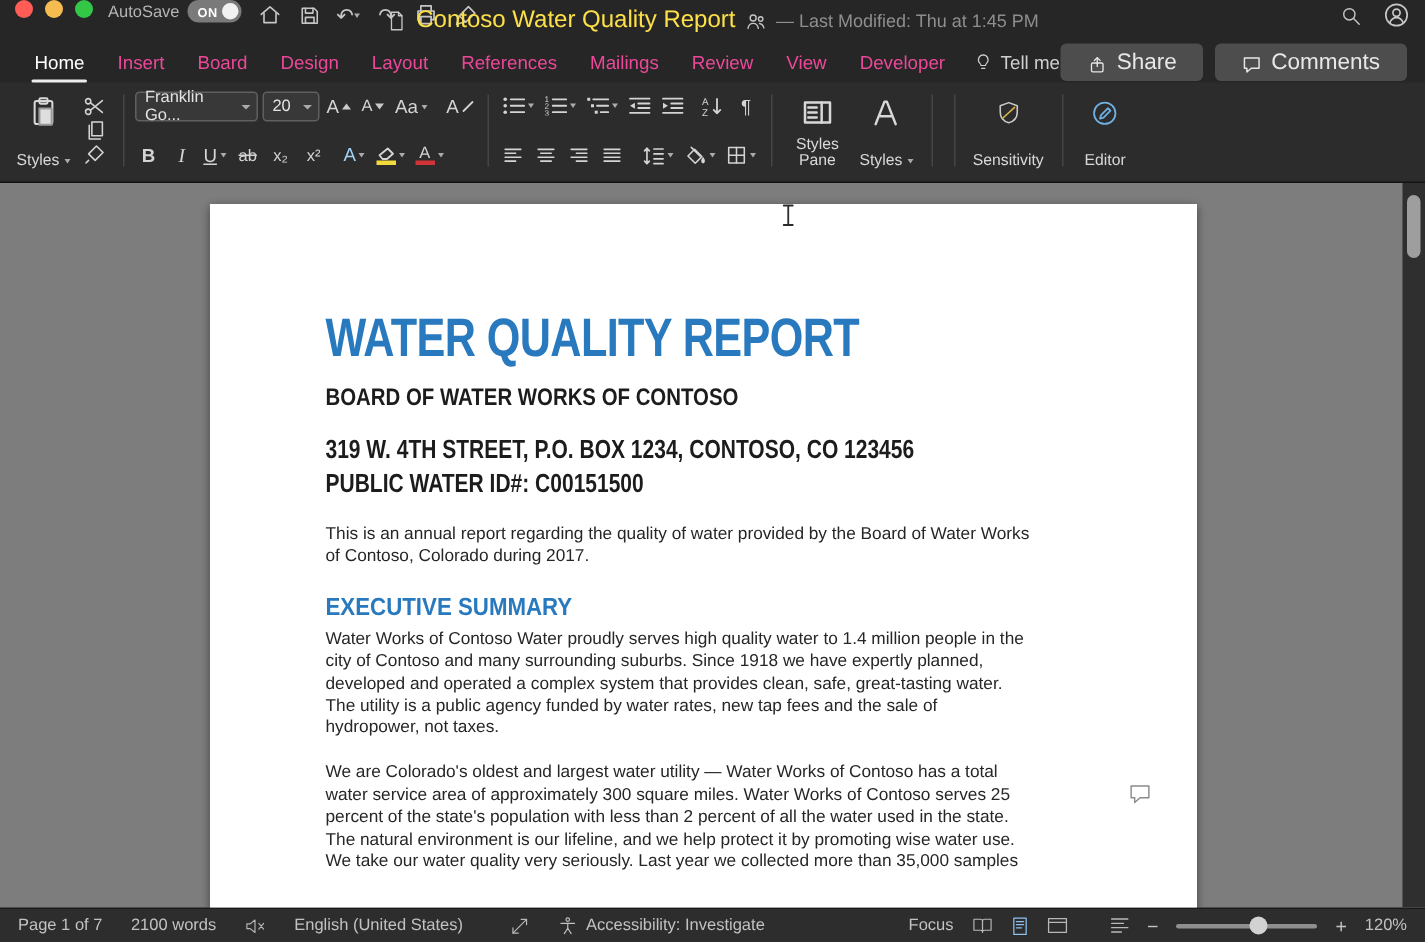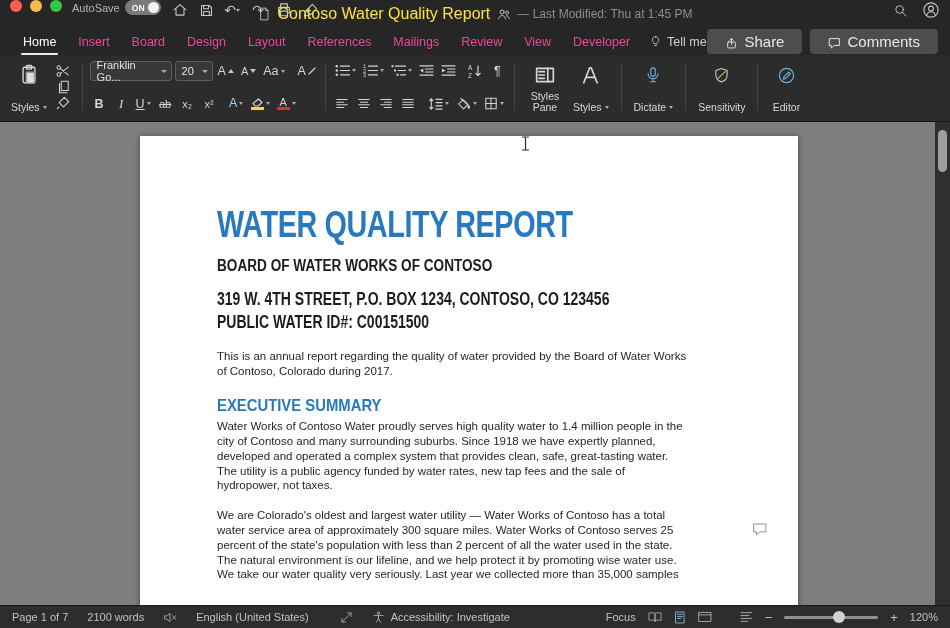--- a/index.html
+++ b/index.html
@@ -434,33 +434,20 @@
           <path d="M5.3 10.2h7"></path>
         </svg>
     </span>
     <span class="bl">
         <span>Styles</span>
         <span class="chev sm"></span>
       </span>
   </div>
   <div class="vdiv"></div>
 
-  <div class="bigbtn">
-    <span class="bicon blue">
-      <svg class="ic" width="18" height="20" viewBox="0 0 24 24">
-          <rect x="9" y="2.5" width="6" height="11" rx="3"></rect>
-          <path d="M5.5 10.5a6.5 6.5 0 0013 0"></path>
-          <path d="M12 17v4M8.5 21h7"></path>
-        </svg>
-    </span>
-    <span class="bl">
-        <span>Dictate</span>
-        <span class="chev sm"></span>
-      </span>
-  </div>
   <div class="vdiv"></div>
 
   <div class="bigbtn">
     <span class="bicon" style="color:#c9c9c9">
       <svg class="ic" width="17" height="19" viewBox="0 0 24 24">
           <path d="M12 2l8 3v6c0 5-3.3 8.6-8 10-4.7-1.4-8-5-8-10V5z"></path>
           <path d="M6.5 16.5L17.5 6.5" stroke="#d8b64a"></path>
         </svg>
     </span>
     <span class="bl">

